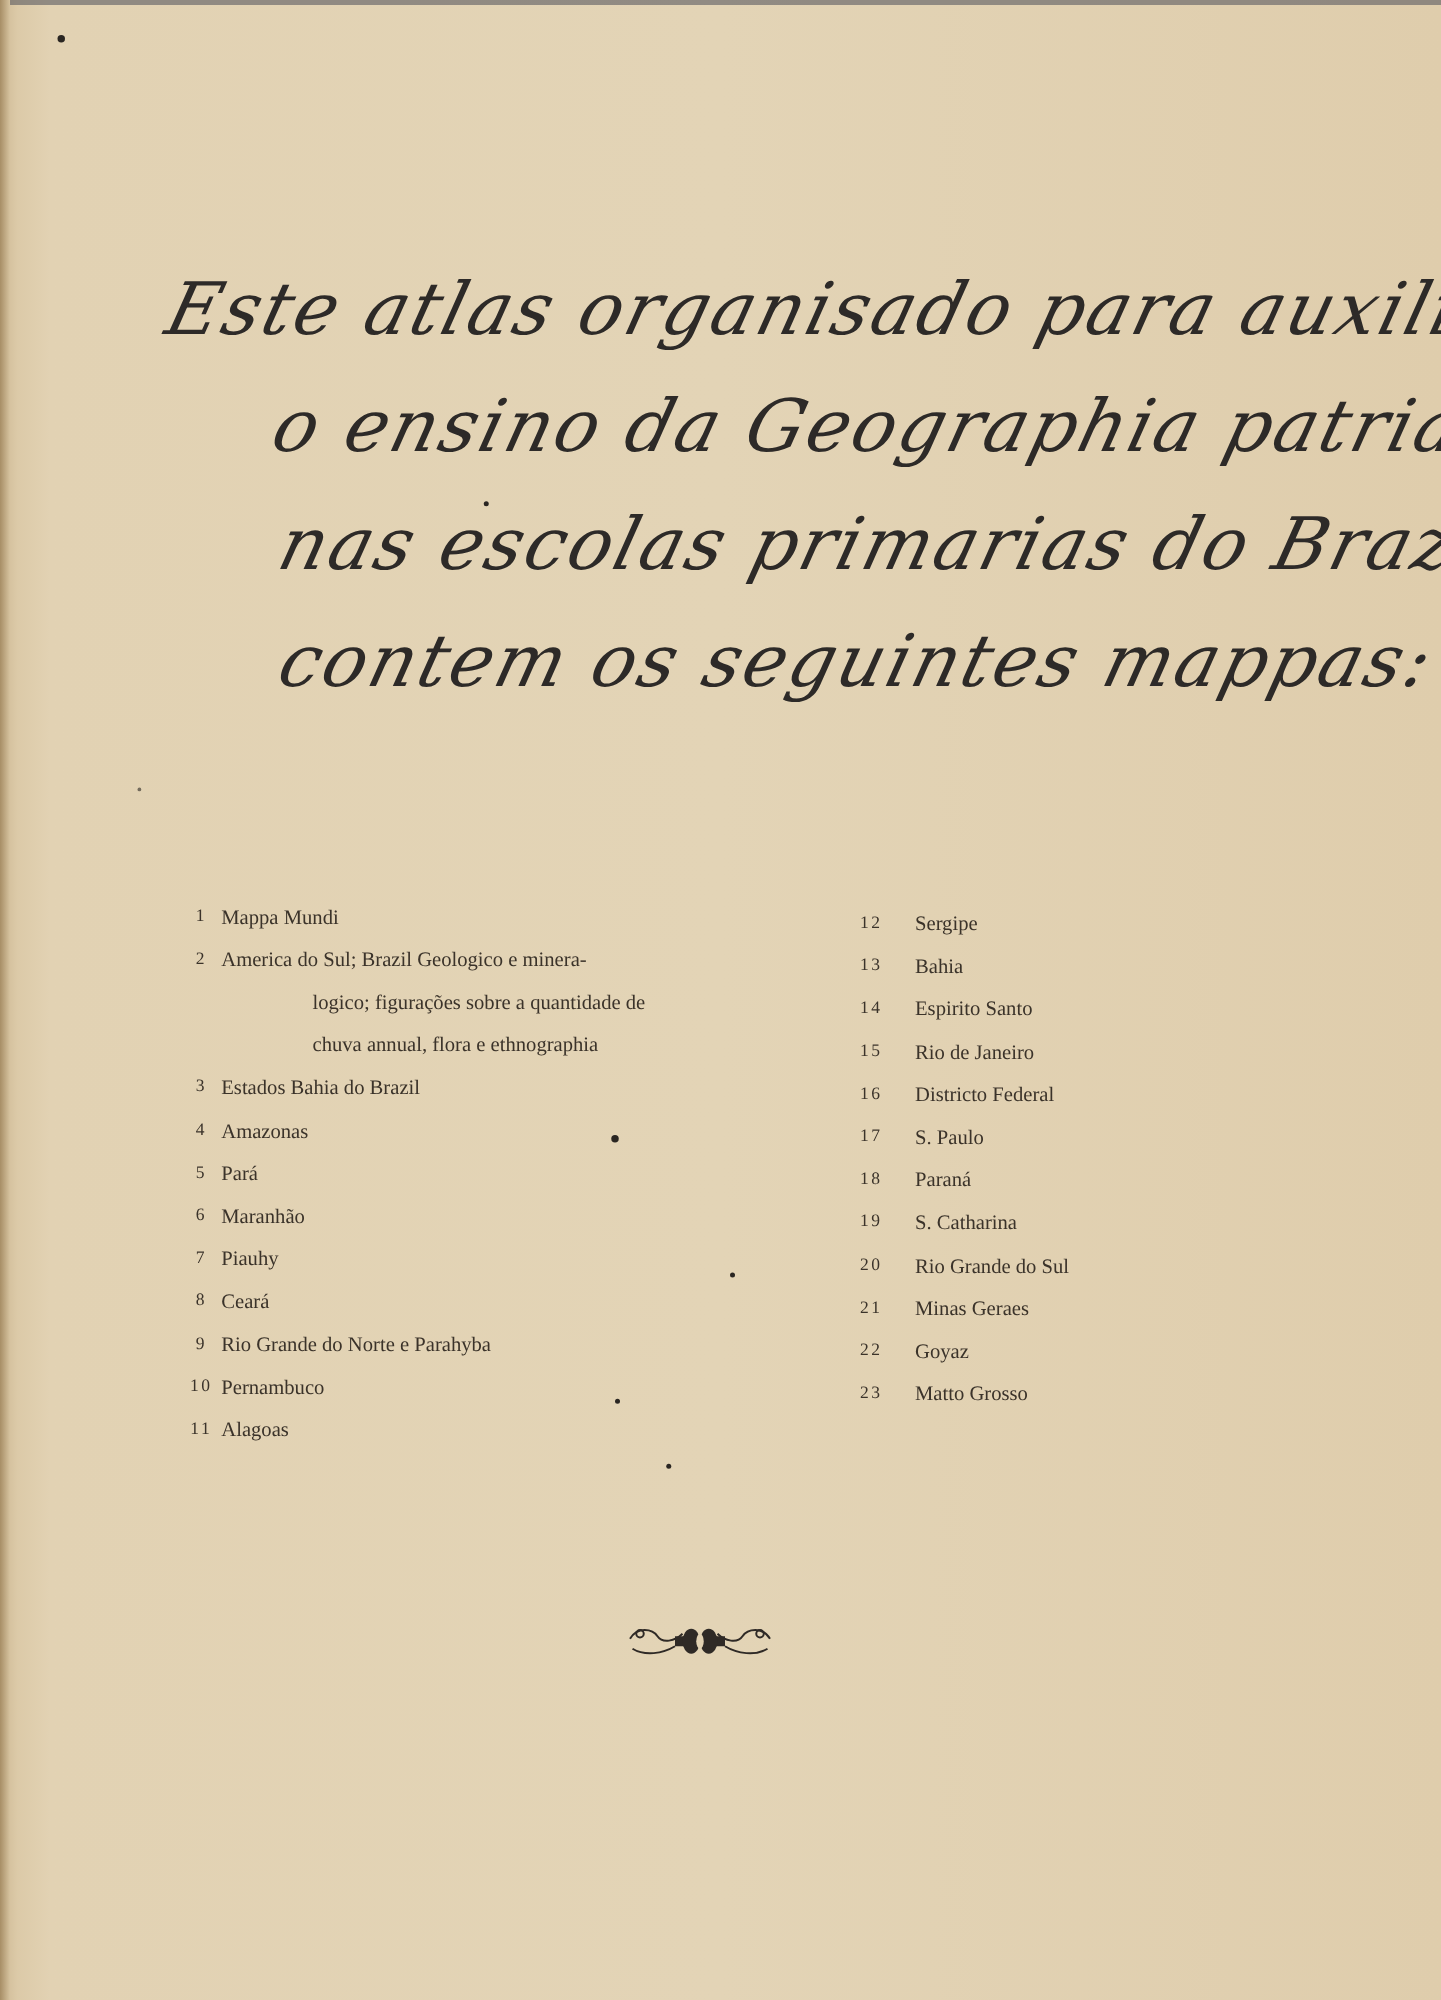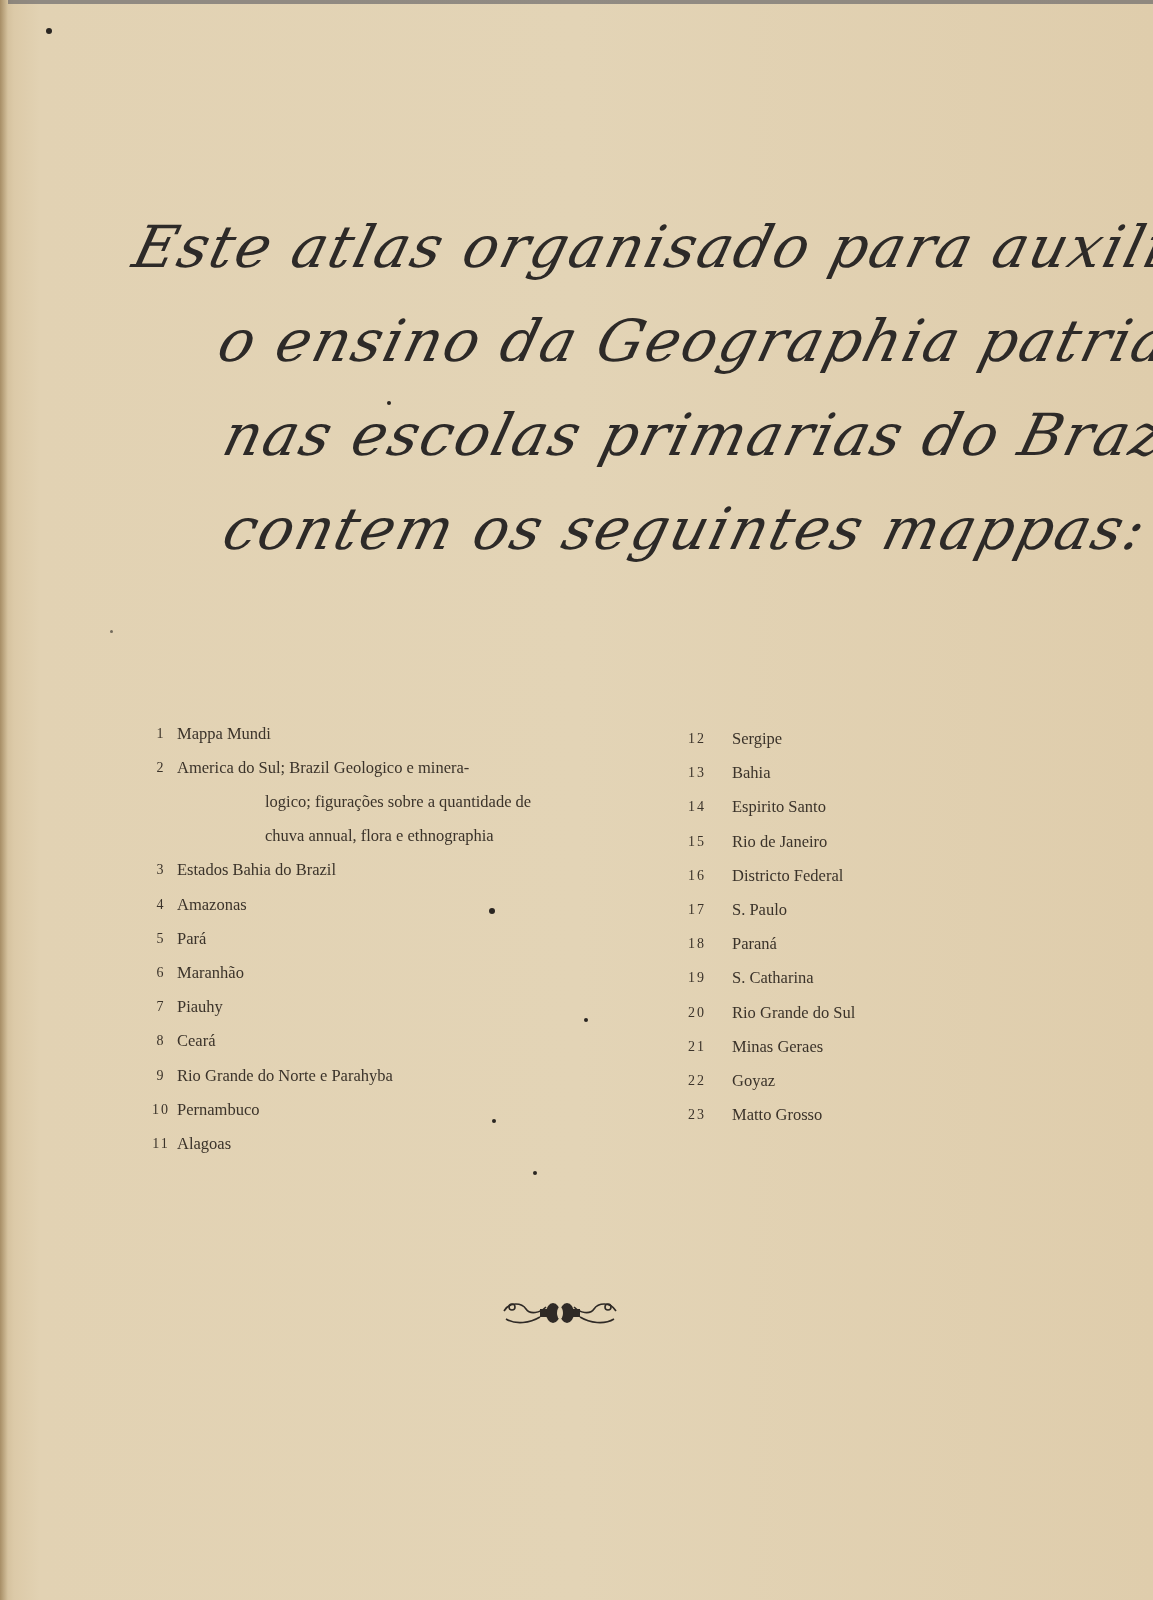--- a/index.html
+++ b/index.html
@@ -23,21 +23,21 @@
   .heading .l4 { padding-left:90px; }
   .list { position:absolute; font-size:16.5px; color:#3b332a; }
   .col1 { left:145px; top:724px; width:440px; }
   .col2 { left:682px; top:729px; width:220px; }
   .item { position:relative; height:34.2px; line-height:20px; }
   .num { position:absolute; left:0; width:32px; text-align:center; font-size:14px; letter-spacing:2px; }
   .col2 .num { width:30px; }
   .txt { position:absolute; left:32px; white-space:nowrap; }
   .col2 .txt { left:50px; }
   .cont { position:relative; height:34px; line-height:20px; }
-  .cont .txt { left:120px; }
+  .cont .txt { left:105px; }
   .ornament { position:absolute; left:500px; top:1295px; width:120px; height:36px; }
   .dot { position:absolute; border-radius:50%; background:#2a2622; }
 </style>
 </head>
 <body>
 
 <div class="topbar"></div>
 <div class="leftedge"></div>
 
 <div class="heading">

